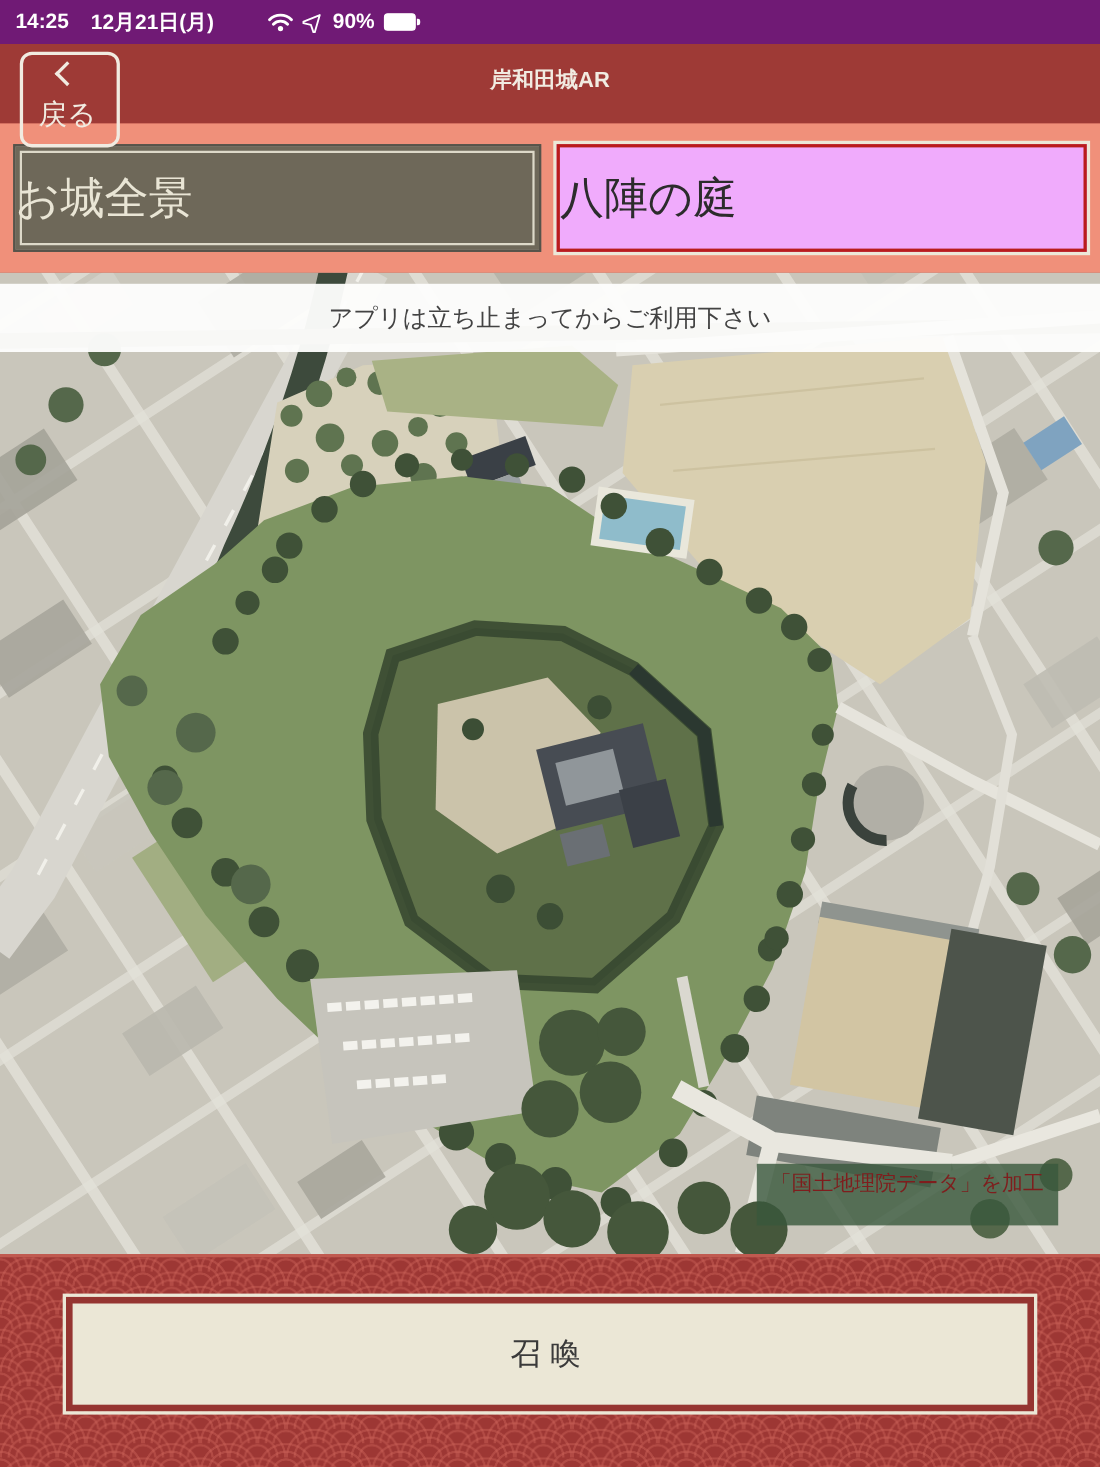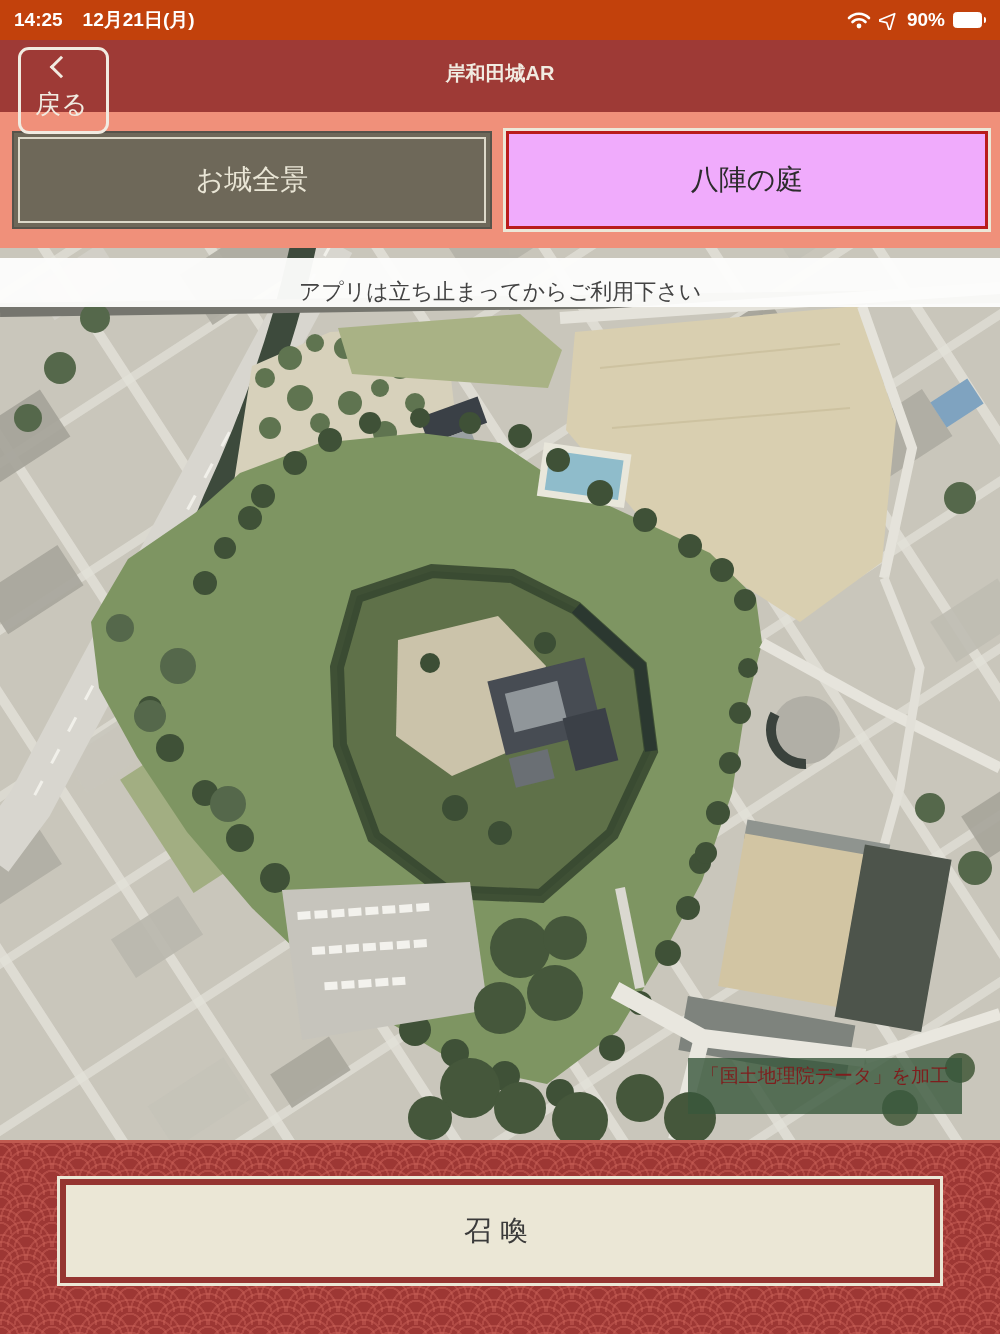--- a/index.html
+++ b/index.html
@@ -3,23 +3,23 @@
 <meta charset="utf-8">
 <style>
   html,body{margin:0;padding:0;background:#222;}
   .screen{
     position:relative;width:1000px;height:1334px;margin:0 auto;
     font-family:"Liberation Sans","DejaVu Sans",sans-serif;
     overflow:hidden;background:#9e3a36;
   }
   
   .status-bar{
-    height:40px;background:#c2410c;color:#fff;
-    display:flex;justify-content:space-between;align-items:center;
-    padding:0 14px;box-sizing:border-box;font-size:19px;font-weight:700;
+    height:40px;background:#701a75;color:#fff;
+    display:flex;justify-content:flex-start;align-items:center;
+    padding:0 14px;box-sizing:border-box;font-size:19px;font-weight:700;gap:48px;
   }
   .status-left{display:flex;gap:20px;align-items:center;}
   .status-right{display:flex;gap:8px;align-items:center;}
   .status-right svg{display:block;}
   .battery-body{position:relative;width:27px;height:14px;border:1.5px solid #fff;border-radius:3.5px;background:#fff;}
   .battery-nub{width:2.5px;height:6px;background:#fff;border-radius:0 2px 2px 0;margin-left:1.5px;}
   .battery-wrap{display:flex;align-items:center;}
   
   .header{position:relative;height:72px;background:#9e3a36;}
   .back-button{
@@ -31,37 +31,37 @@
   .header-title{
     position:absolute;left:0;right:0;top:0;height:72px;line-height:66px;
     text-align:center;color:#f1ebe1;font-size:20px;font-weight:600;pointer-events:none;
   }
   
   .tab-bar{
     height:136px;background:#f0907a;display:flex;gap:14px;
     padding:19px 12px;box-sizing:border-box;
   }
   .tab{
-    flex:1;display:flex;align-items:center;justify-content:center;
-    font-size:28px;cursor:pointer;box-sizing:border-box;
+    flex:1;display:flex;align-items:center;justify-content:flex-start;
+    font-size:40px;cursor:pointer;box-sizing:border-box;
   }
   .tab.inactive{
     background:#f0abfc;color:#2c2c2c;
     border:3px solid #b91c1c;box-shadow:0 0 0 3px #ece8d8;
   }
   .tab.active{
     background:#6e6859;color:#e9e5d5;border:2px solid #57534a;
     box-shadow:inset 0 0 0 4px #6e6859, inset 0 0 0 6px #ddd9c9;
   }
   
   .map{position:relative;height:892px;background:#c9c6bb;overflow:hidden;}
   .map-svg{position:absolute;inset:0;width:100%;height:100%;display:block;}
   .notice-bar{
-    position:absolute;top:10px;left:0;right:0;height:49px;
-    background:rgba(253,253,252,0.96);display:flex;align-items:flex-end;justify-content:center;
+    position:absolute;top:10px;left:0;right:0;height:62px;
+    background:rgba(253,253,252,0.96);display:flex;align-items:center;justify-content:center;
     font-size:22px;color:#434343;z-index:3;
   }
   .attribution{
     position:absolute;right:38px;bottom:26px;z-index:3;
     background:rgba(56,88,60,0.8);color:#7f1d1d;font-size:19px;
     padding:5px 13px 25px;
   }
   
   .footer{
     position:relative;height:194px;box-sizing:border-box;

